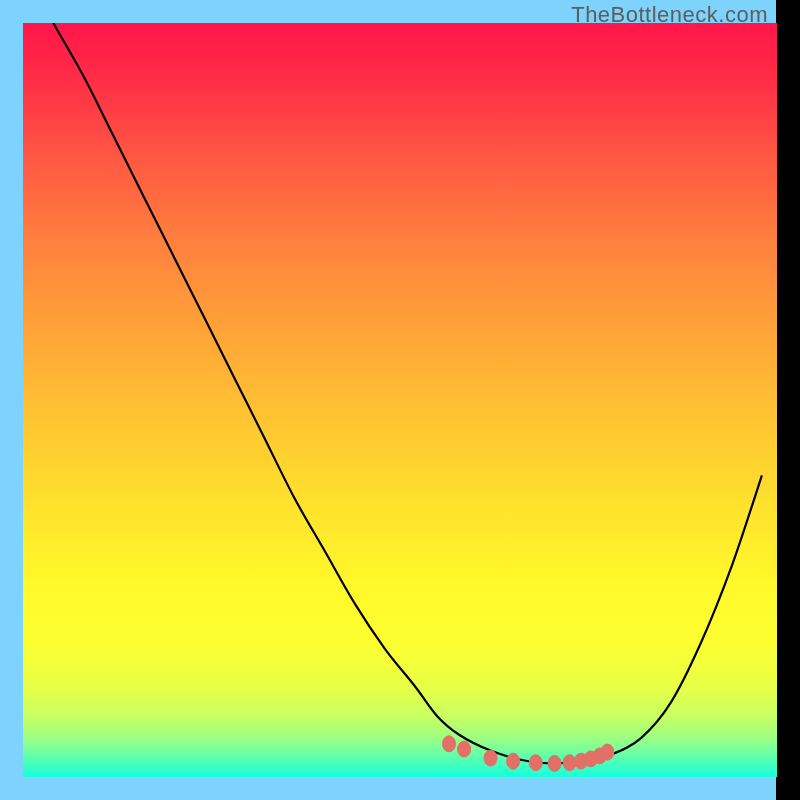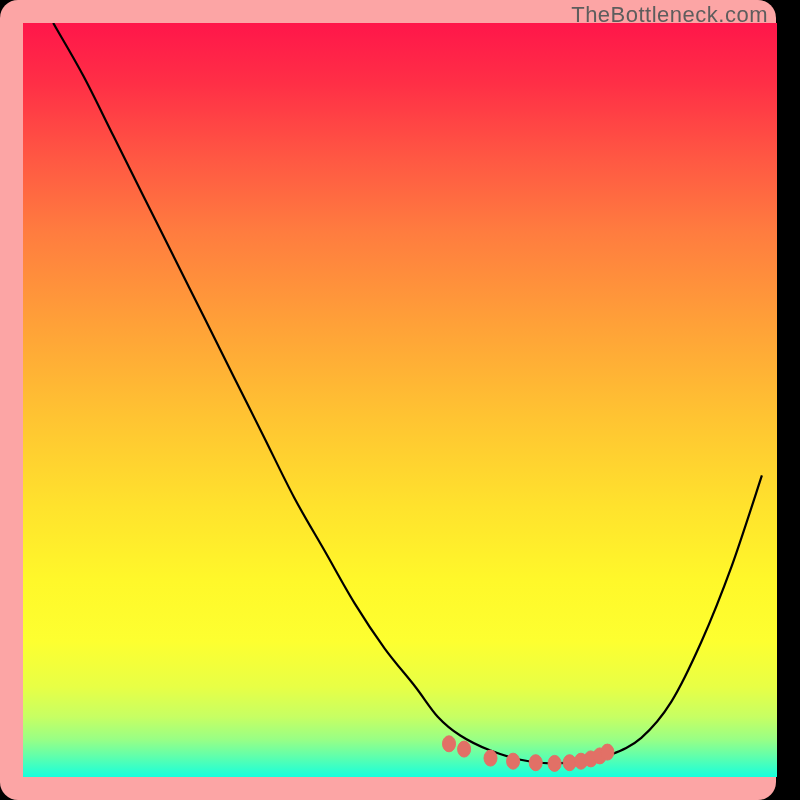--- a/index.html
+++ b/index.html
@@ -9,22 +9,21 @@
     height: 800px;
     background: #000;
     overflow: hidden;
   }
   .frame {
     position: absolute;
     left: 0;
     top: 0;
     width: 776px;
     height: 800px;
-    background: #fca5a5;
-    border-radius: 18px;
+    background: #7dd3fc;
   }
   .plot-area {
     position: absolute;
     left: 23px;
     top: 23px;
     width: 754px;
     height: 754px;
     background: linear-gradient(to bottom,
       #ff164a 0%,
       #ff2f46 8%,

